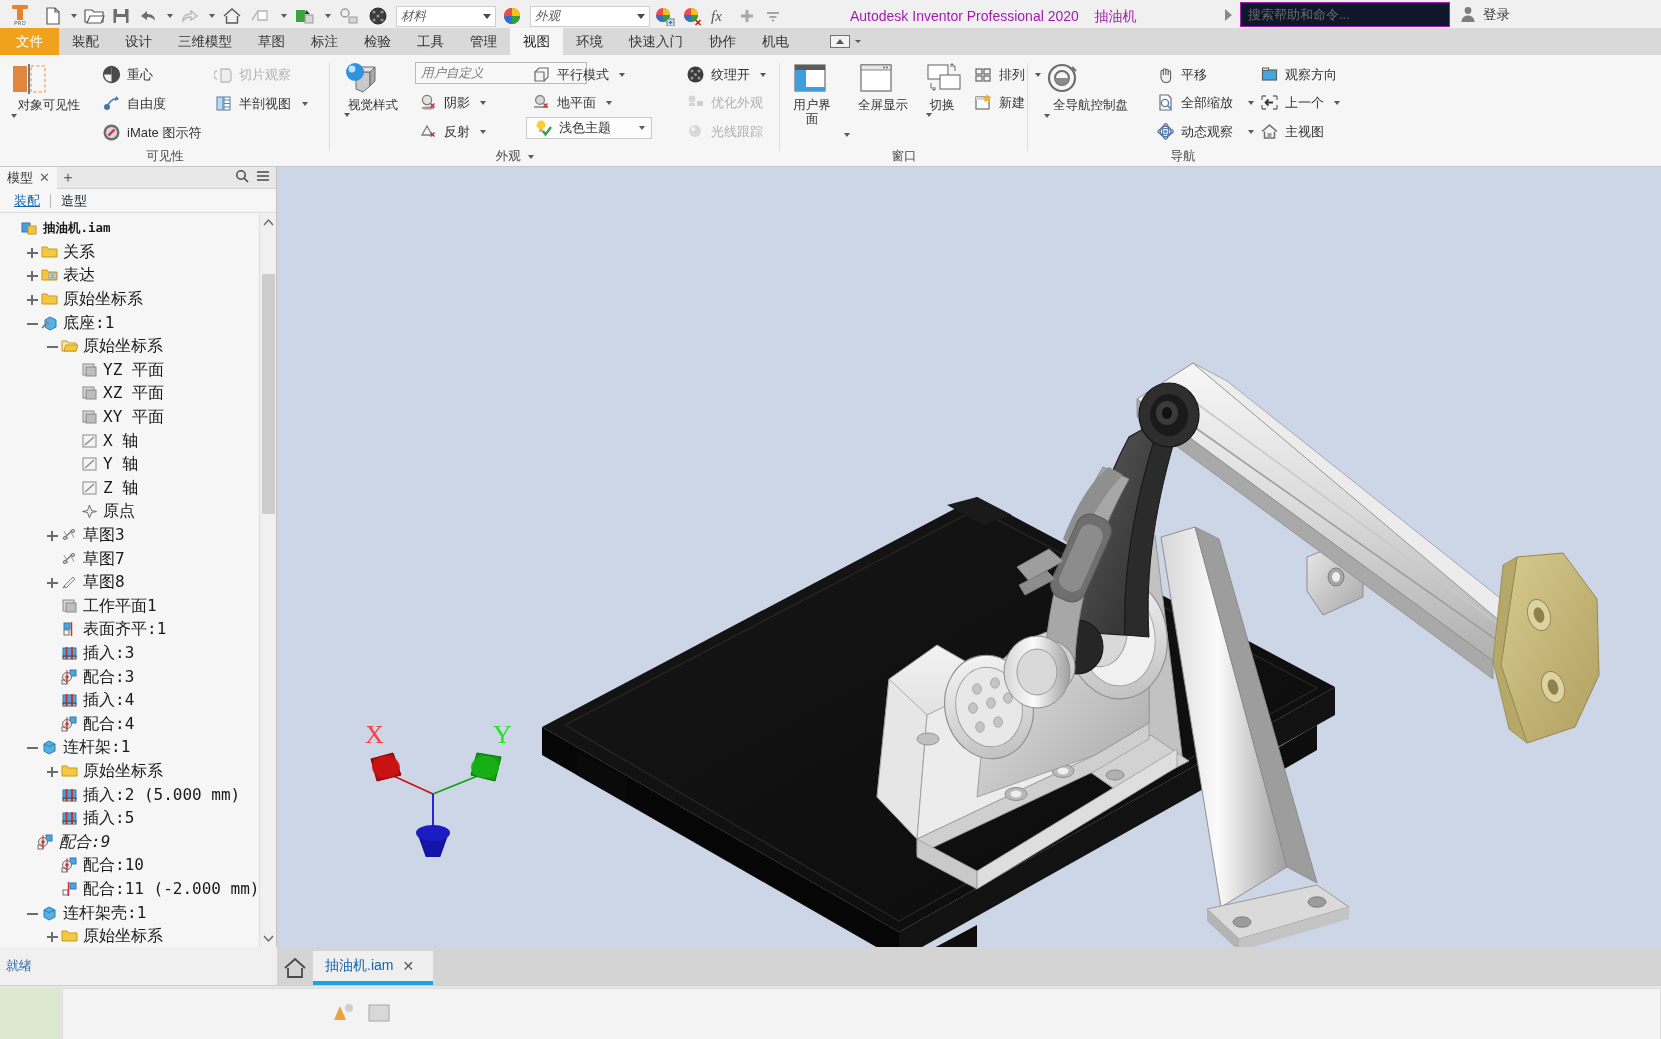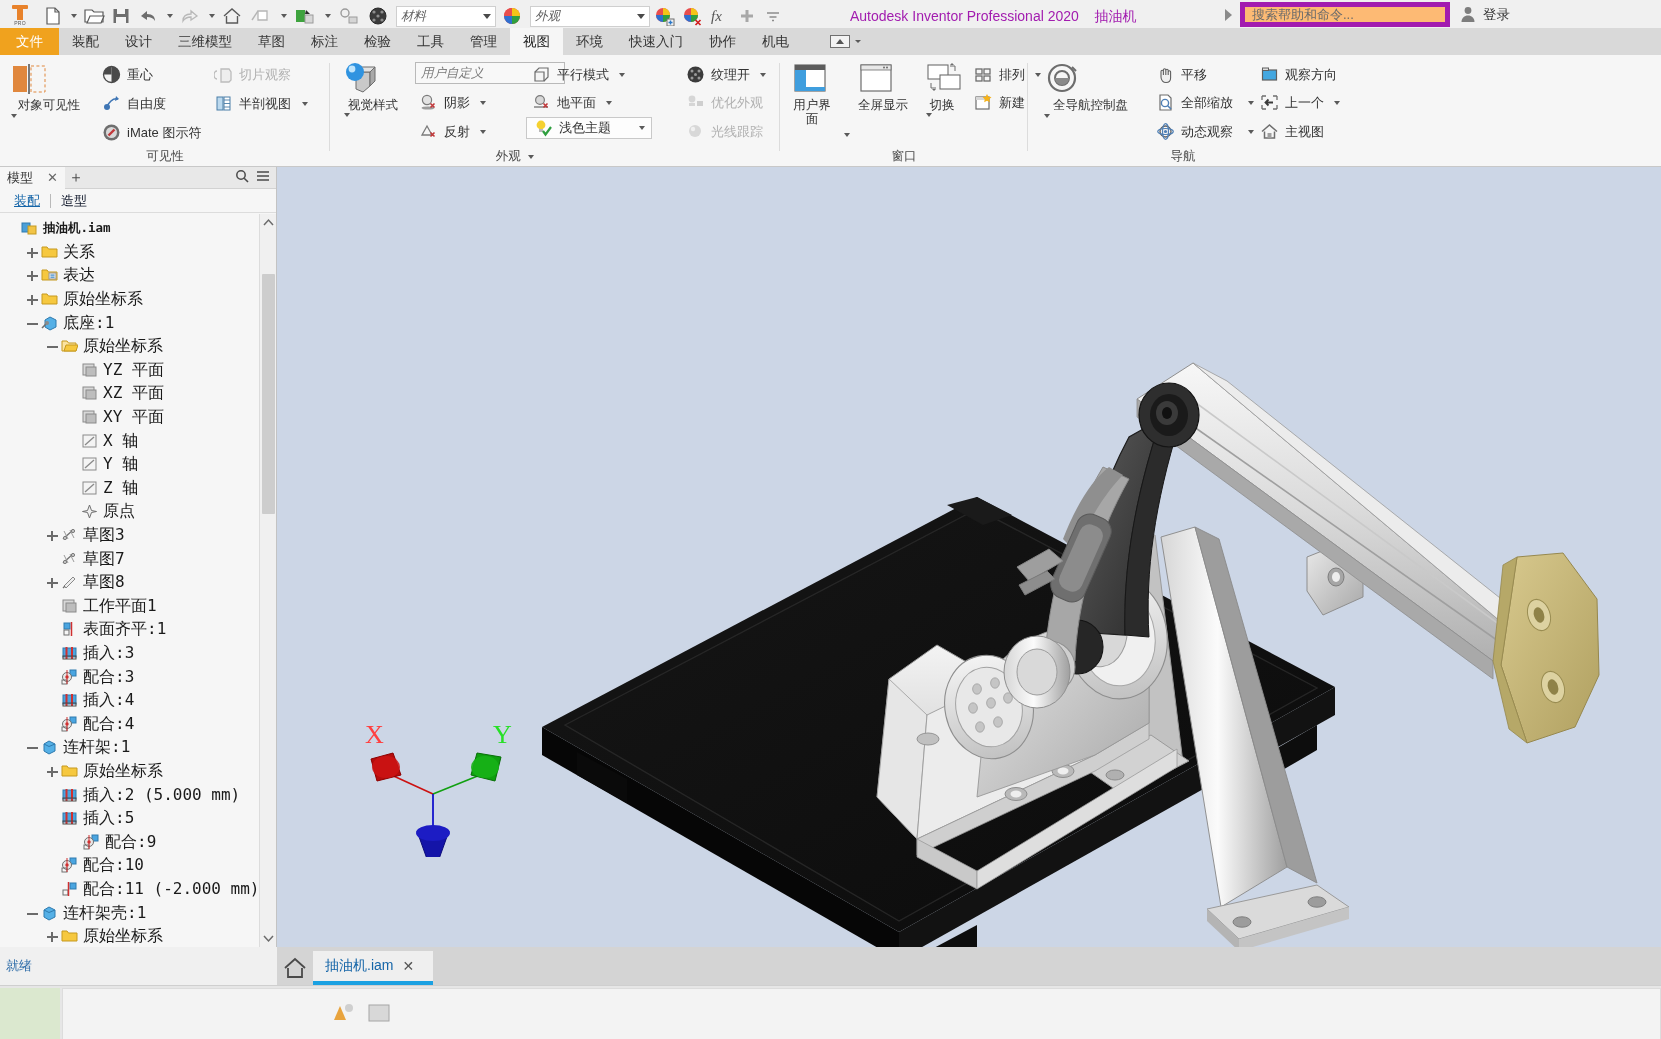--- a/index.html
+++ b/index.html
@@ -37,21 +37,21 @@
   .qat-combo span{ flex:1; overflow:hidden; white-space:nowrap; }
   .qat-combo .cb-arrow{ width:0;height:0;border-left:4px solid transparent;border-right:4px solid transparent;border-top:5px solid #4a4a4a;}
   .title-text{
     position:absolute; left:850px; top:0; height:32px; line-height:32px;
     font-size:14px; color:#a21caf; white-space:nowrap;
   }
   .title-arrow{ position:absolute; left:1225px; top:9px; width:0;height:0;
     border-top:6px solid transparent;border-bottom:6px solid transparent;border-left:7px solid #8a8a8a;}
   .search-box{
     position:absolute; left:1240px; top:2px; width:210px; height:25px;
-    background:#fdba74; border:5px solid #a21caf; display:flex; align-items:center;
+    background:#0f172a; border:1px solid #a21caf; display:flex; align-items:center;
     padding:0 7px; font-size:13px; color:#6b6b6b;
   }
   .signin{
     position:absolute; left:1458px; top:3px; height:24px; display:flex; align-items:center; gap:5px;
     font-size:13.5px; color:#333;
   }
 
   
   .tabbar{
     position:absolute; left:0; top:28px; width:1661px; height:27px;
@@ -85,39 +85,39 @@
   .big-btn .lbl{ font-size:12.5px; color:#333; text-align:center; line-height:14px; margin-top:2px;}
   .sm-btn{
     position:absolute; display:flex; align-items:center; gap:5px; height:27px; padding:0 4px; cursor:default;
     font-size:13px; color:#333; white-space:nowrap;
   }
   .sm-btn.dis{ color:#b0b0b0; }
   .ricon{ width:20px; height:20px; position:relative; flex:0 0 auto; }
   .ricon.big{ width:34px; height:34px; }
 
   .vs-combo{
-    position:absolute; width:150px; height:22px; background:#f8f8f8; border:1px solid #b9b9b9;
+    position:absolute; width:172px; height:22px; background:#f8f8f8; border:1px solid #b9b9b9;
     display:flex; align-items:center; padding:0 5px; font-style:italic; font-size:12.5px; color:#7a7a7a;
   }
   .vs-combo span{flex:1;}
   .theme-box{
     position:absolute; display:flex; align-items:center; gap:6px; height:22px; padding:0 6px;
     border:1px solid #c9c9c9; background:#fdfdfd; font-size:13px; color:#333;
   }
 
   
   .browser{
     position:absolute; left:0; top:167px; width:277px; height:780px;
     background:#f6f6f6; border-right:1px solid #c3c3c3;
   }
   .br-head{
     height:22px; display:flex; align-items:center; background:#e8e8e8; border-bottom:1px solid #d2d2d2;
   }
   .br-tabchip{
-    height:22px; padding:0 7px; display:flex; align-items:center; gap:14px;
+    height:22px; padding:0 7px; display:flex; align-items:center; gap:6px;
     background:#f6f6f6; font-size:13px; color:#333;
   }
   .br-x{ font-size:13px; color:#666; }
   .br-plus{ width:22px; text-align:center; font-size:15px; color:#4a4a4a; }
   .br-head-right{ margin-left:auto; display:flex; align-items:center; gap:7px; padding-right:6px;}
   .br-subtabs{
     height:24px; display:flex; align-items:center; gap:0px; padding-left:8px;
     background:#f6f6f6; border-bottom:1px solid #dcdcdc; font-size:13px;
   }
   .br-subtab{ padding:0 6px; color:#1565a8; text-decoration:underline; line-height:22px;}
@@ -991,21 +991,21 @@
         <div class="tn" style="padding-left: 46px;">
           <span class="exp "></span>
           <span class="ti"><svg width="17" height="16" viewBox="0 0 17 16">
               <rect x="2" y="3" width="13" height="9" fill="#4aa5e0" stroke="#2f7aae"></rect>
               <rect x="4.5" y="2" width="2" height="12" fill="#d03030"></rect>
               <rect x="10" y="2" width="2" height="12" fill="#d03030"></rect>
               <rect x="2" y="11" width="13" height="3" fill="none" stroke="#4a4a4a"></rect>
             </svg></span>
           <span class="tl">插入:5</span>
         </div>
-        <div class="tn" style="padding-left: 68px;">
+        <div class="tn" style="padding-left: 22px; font-style: italic;">
           <span class="exp "></span>
           <span class="ti"><svg width="17" height="16" viewBox="0 0 17 16">
               <rect x="9" y="1" width="6" height="6" fill="#4aa5e0" stroke="#2f7aae"></rect>
               <circle cx="6" cy="8" r="4.5" fill="#e7e7e7" stroke="#6f6f6f"></circle>
               <circle cx="6" cy="8" r="1.7" fill="#d03030"></circle>
               <rect x="1" y="11" width="5" height="4" fill="none" stroke="#6f6f6f"></rect>
               <path d="M6 1v14" stroke="#d03030" stroke-width="1"></path>
             </svg></span>
           <span class="tl">配合:9</span>
         </div>

